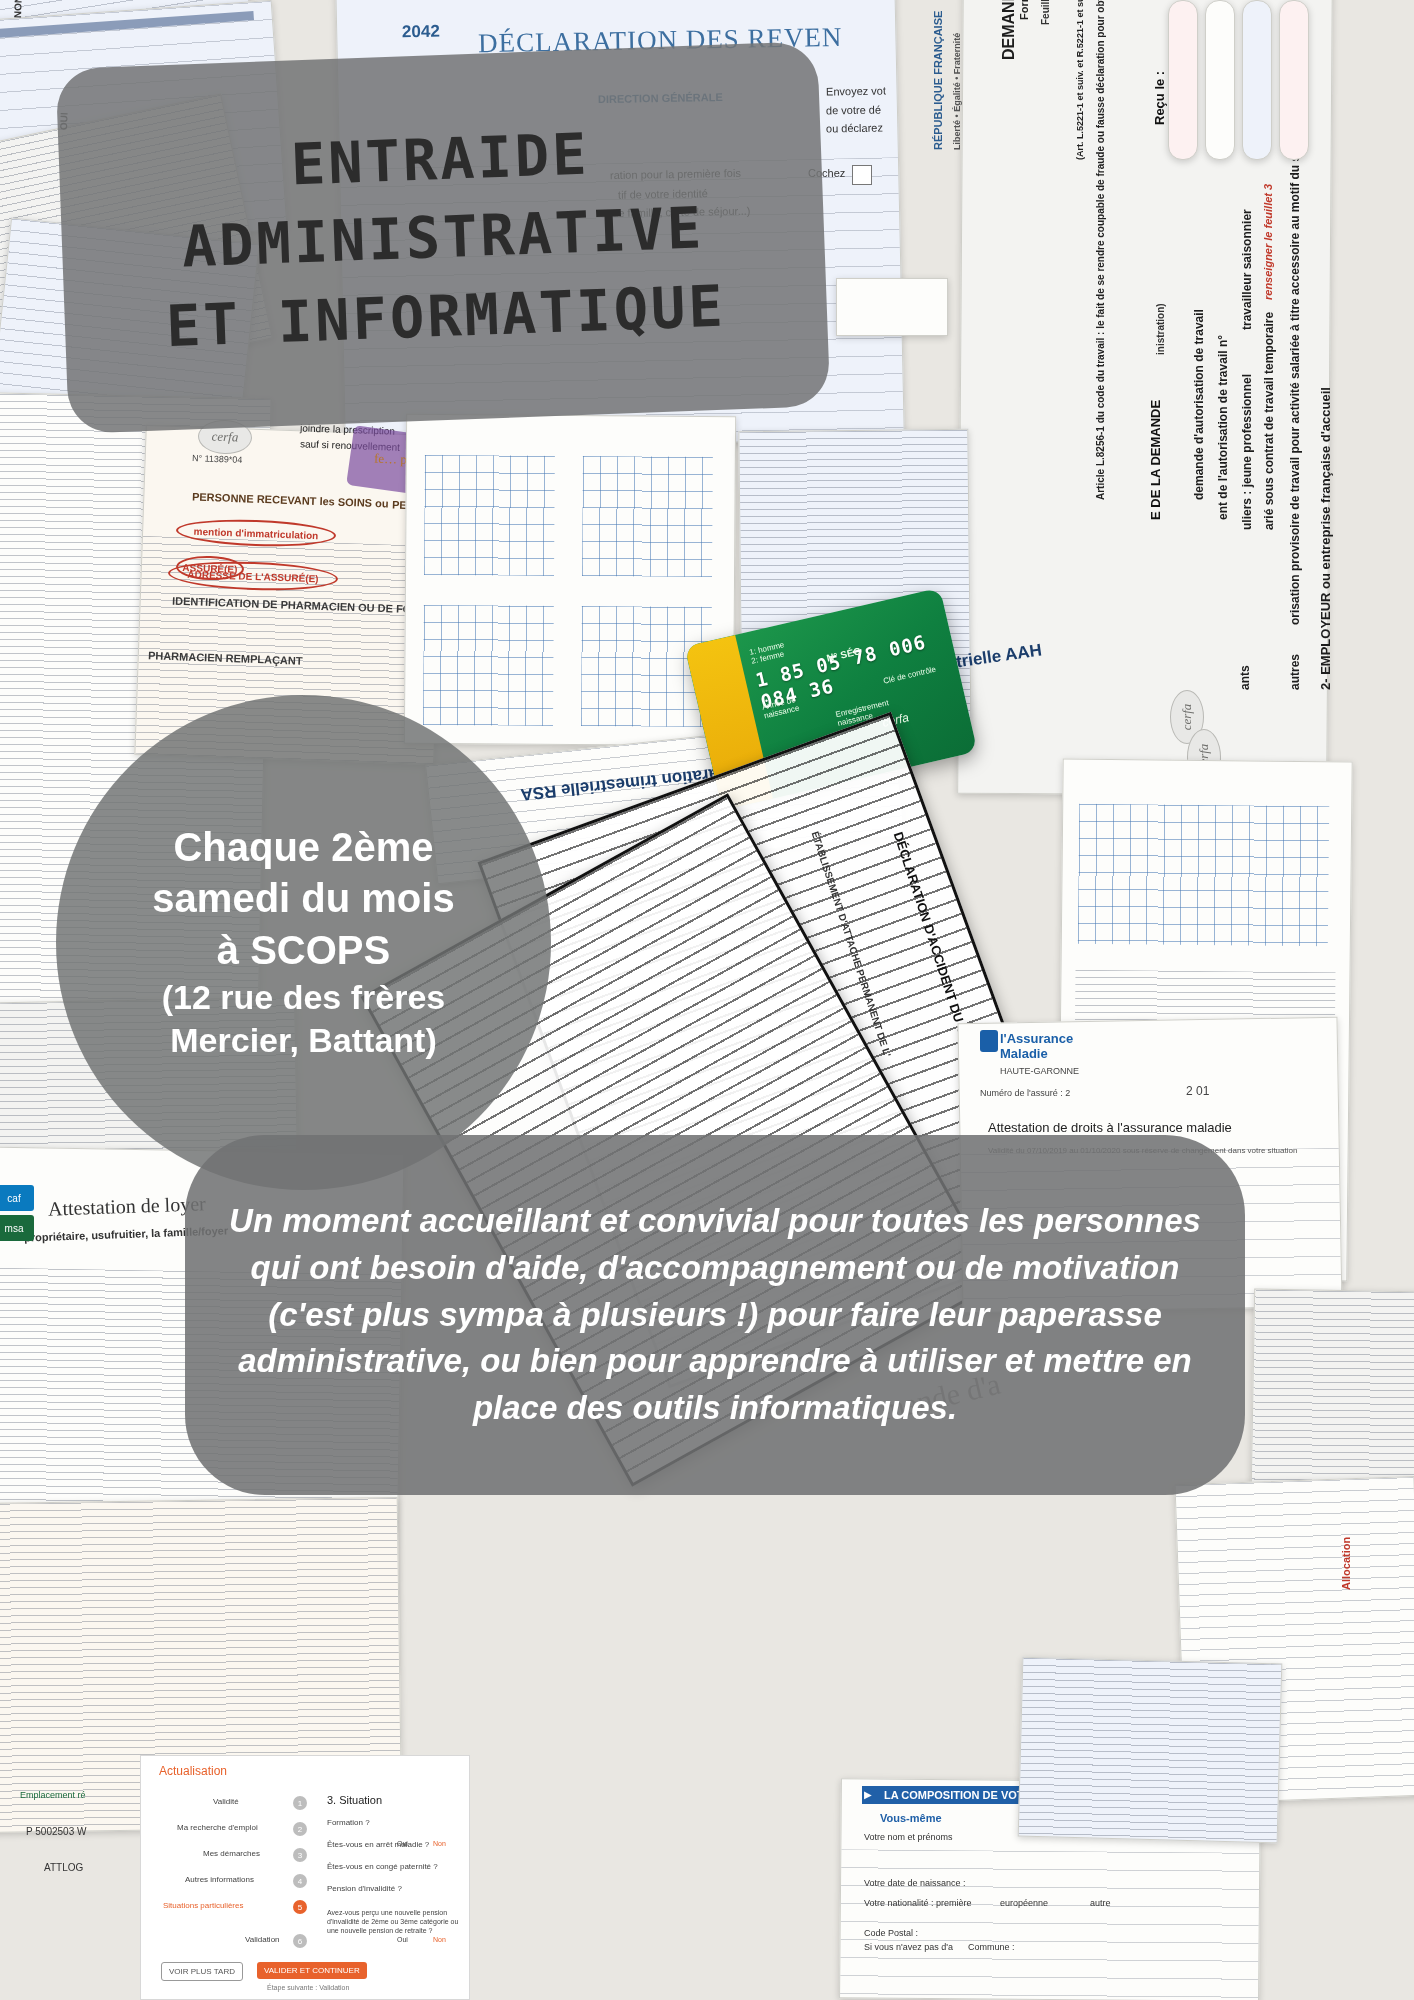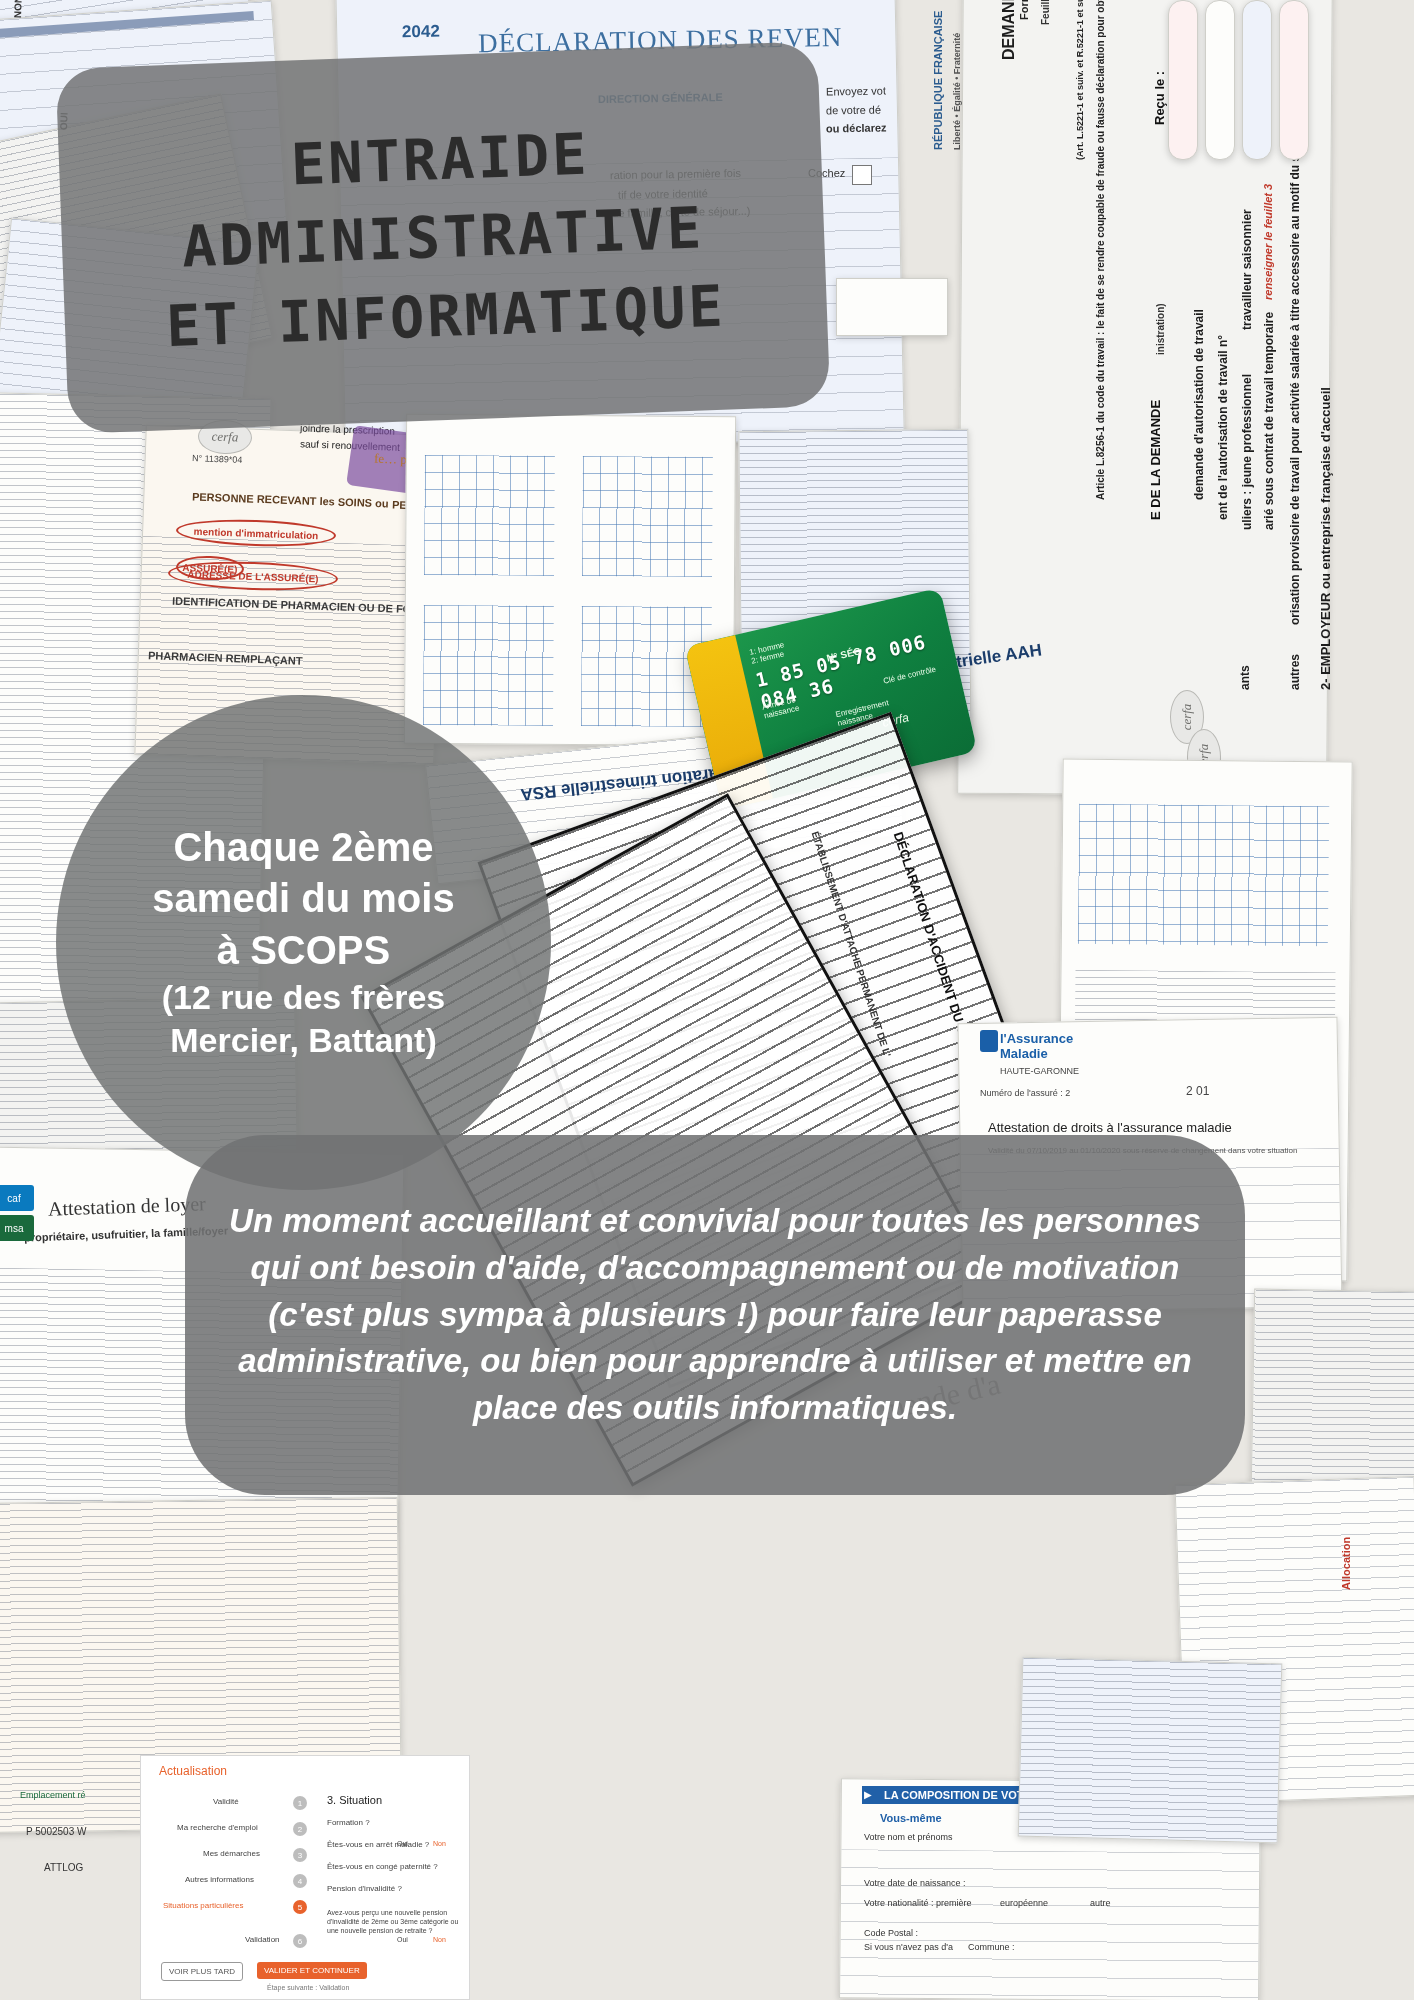--- a/index.html
+++ b/index.html
@@ -220,21 +220,21 @@
   <div class="vtext" style="left:58px;top:130px;transform:rotate(-88deg);font-size:10px;color:#333;">OUI</div>
 
   <div class="paper tint-blue" style="left:340px;top:-25px;width:560px;height:470px;transform:rotate(-1.2deg);">
     <div class="lines sparse" style="top:40%;"></div>
   </div>
   <div style="position:absolute;left:402px;top:22px;font-size:17px;font-weight:700;color:#2b5c8f;transform:rotate(-1deg);">2042</div>
   <div style="position:absolute;left:478px;top:25px;font-size:27px;color:#3d6fa0;letter-spacing:1px;transform:rotate(-1deg);font-family:'Liberation Serif',serif;">DÉCLARATION DES REVEN</div>
   <div style="position:absolute;left:598px;top:92px;font-size:11px;font-weight:700;color:#3d6fa0;transform:rotate(-1deg);">DIRECTION GÉNÉRALE</div>
   <div style="position:absolute;left:826px;top:85px;font-size:11px;color:#333;transform:rotate(-1deg);">Envoyez vot</div>
   <div style="position:absolute;left:826px;top:104px;font-size:11px;color:#333;transform:rotate(-1deg);">de votre dé</div>
-  <div style="position:absolute;left:826px;top:122px;font-size:11px;color:#333;transform:rotate(-1deg);font-weight:bold;">ou déclarez</div>
+  <div style="position:absolute;left:826px;top:122px;font-size:11px;color:#333;transform:rotate(-1deg);">ou déclarez</div>
   <div style="position:absolute;left:610px;top:168px;font-size:11px;color:#333;transform:rotate(-1deg);">ration pour la première fois</div>
   <div style="position:absolute;left:618px;top:188px;font-size:11px;color:#333;transform:rotate(-1deg);">tif de votre identité</div>
   <div style="position:absolute;left:600px;top:206px;font-size:11px;color:#333;transform:rotate(-1deg);">et de famille, carte de séjour...)</div>
   <div style="position:absolute;left:808px;top:167px;font-size:11px;color:#333;">Cochez</div>
   <div style="position:absolute;left:852px;top:165px;width:20px;height:20px;border:1px solid #777;background:#fff;"></div>
   <div class="vtext" style="left:932px;top:150px;transform:rotate(-90deg);font-size:11px;color:#2b5c8f;">RÉPUBLIQUE FRANÇAISE</div>
   <div class="vtext" style="left:952px;top:150px;transform:rotate(-90deg);font-size:9px;color:#555;">Liberté • Égalité • Fraternité</div>
   <div class="paper" style="left:836px;top:278px;width:112px;height:58px;"></div>
 
   <div class="paper tint-grey" style="left:960px;top:-25px;width:370px;height:820px;transform:rotate(0.4deg);"></div>

